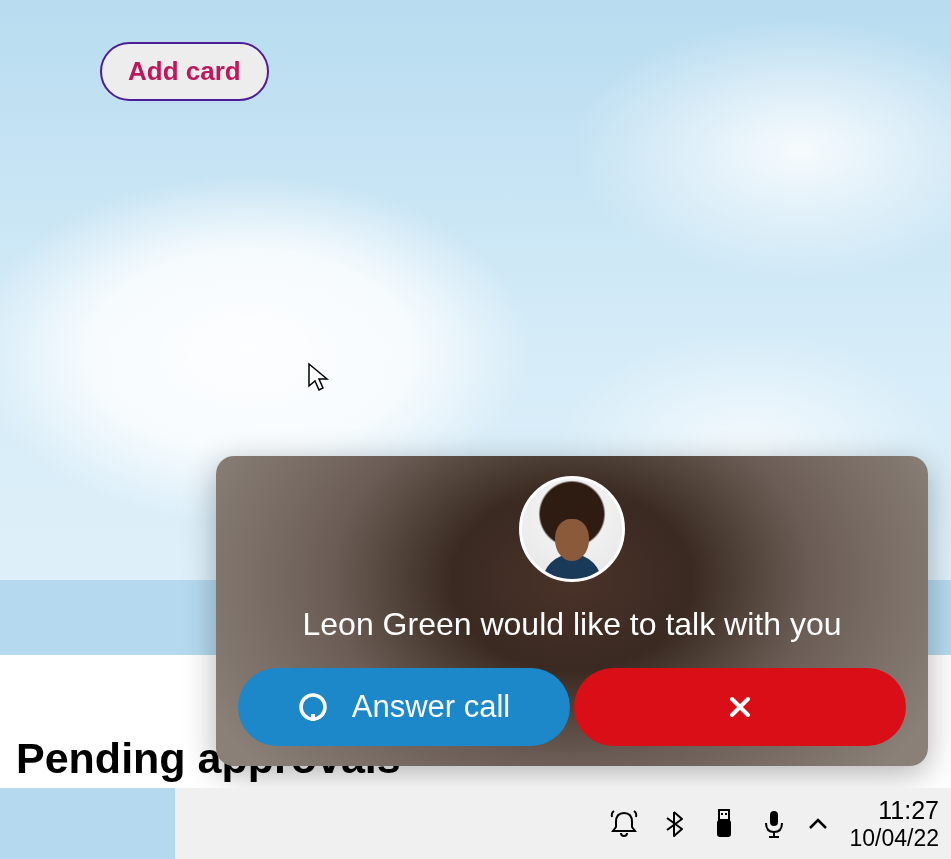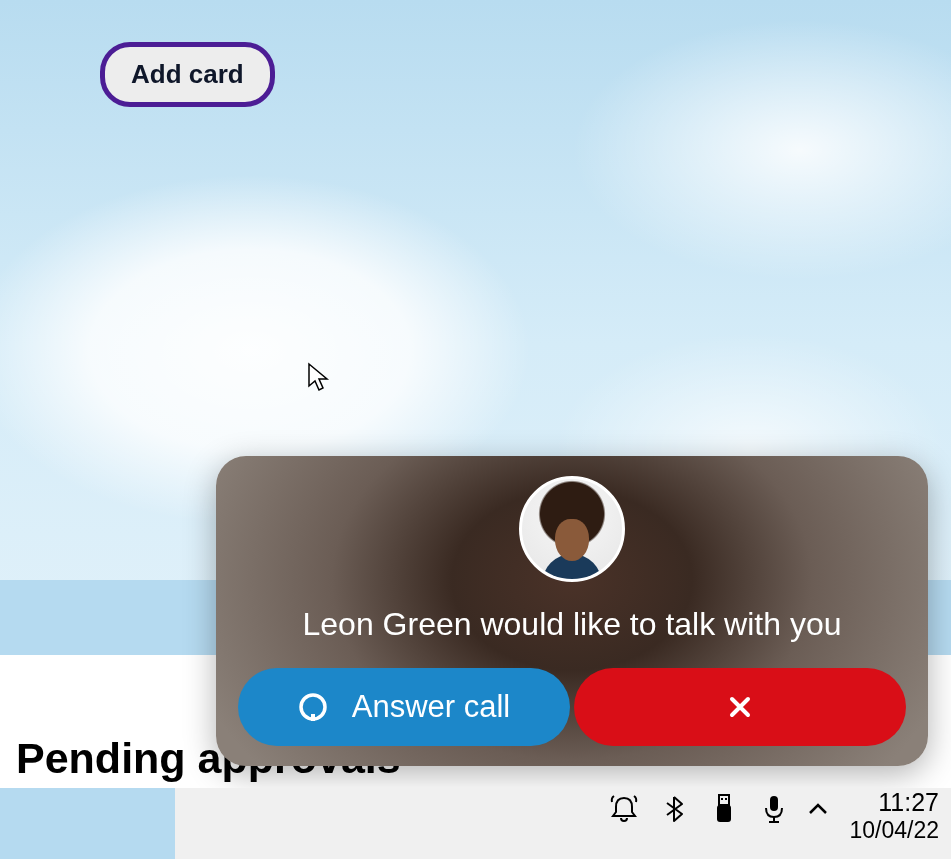--- a/index.html
+++ b/index.html
@@ -27,26 +27,26 @@
         radial-gradient(ellipse 350px 200px at 800px 150px, rgba(255,255,255,0.85) 0%, rgba(255,255,255,0) 65%),
         radial-gradient(ellipse 300px 180px at 750px 450px, rgba(255,255,255,0.7) 0%, rgba(255,255,255,0) 65%),
         linear-gradient(180deg, #b8dcf0 0%, #d5ecf8 40%, #e8f4fb 100%);
     }
 
     .add-card-button {
       position: absolute;
       top: 42px;
       left: 100px;
       background: #ededed;
-      border: 5px solid #4c1d95;
+      border: 2px solid #4c1d95;
       border-radius: 30px;
       padding: 12px 26px;
       font-size: 26px;
       font-weight: 600;
-      color: #0f172a;
+      color: #be185d;
       cursor: pointer;
       font-family: inherit;
     }
 
     .cursor {
       position: absolute;
       top: 362px;
       left: 307px;
       pointer-events: none;
     }
@@ -86,21 +86,21 @@
       font-weight: 700;
       color: #000;
     }
 
     .call-notification {
       position: absolute;
       top: 456px;
       left: 216px;
       width: 712px;
       height: 310px;
-      border-radius: 30px;
+      border-radius: 18px;
       overflow: hidden;
       background: radial-gradient(ellipse 400px 300px at 50% 40%, #4a3228 0%, #3a2a22 30%, #6b5d55 60%, #8a8078 100%);
       box-shadow: 0 8px 32px rgba(0,0,0,0.3);
     }
 
     .call-avatar {
       position: absolute;
       top: 20px;
       left: 50%;
       transform: translateX(-50%);
@@ -181,20 +181,21 @@
     }
 
     .taskbar {
       position: absolute;
       bottom: 0;
       left: 175px;
       right: 0;
       height: 71px;
       background: #f0f0f0;
       display: flex;
+      align-items: center;
       justify-content: flex-end;
       padding: 0 12px;
       gap: 8px;
     }
     .tray-icon {
       width: 42px;
       height: 42px;
       display: flex;
       align-items: center;
       justify-content: center;

